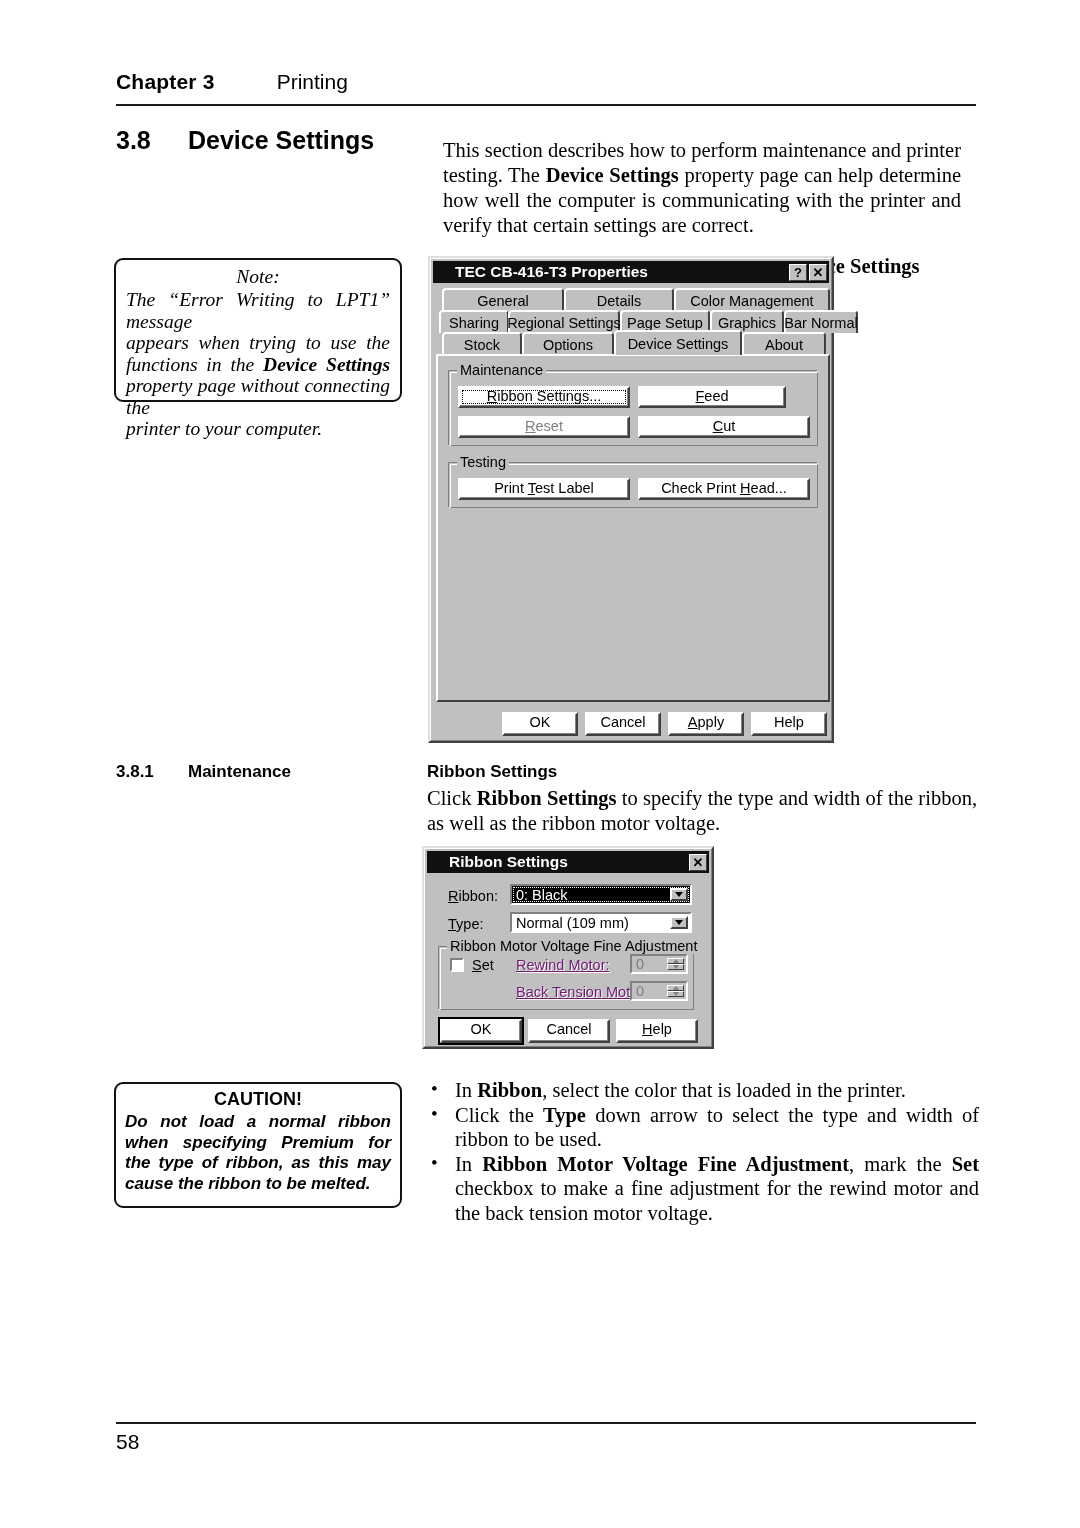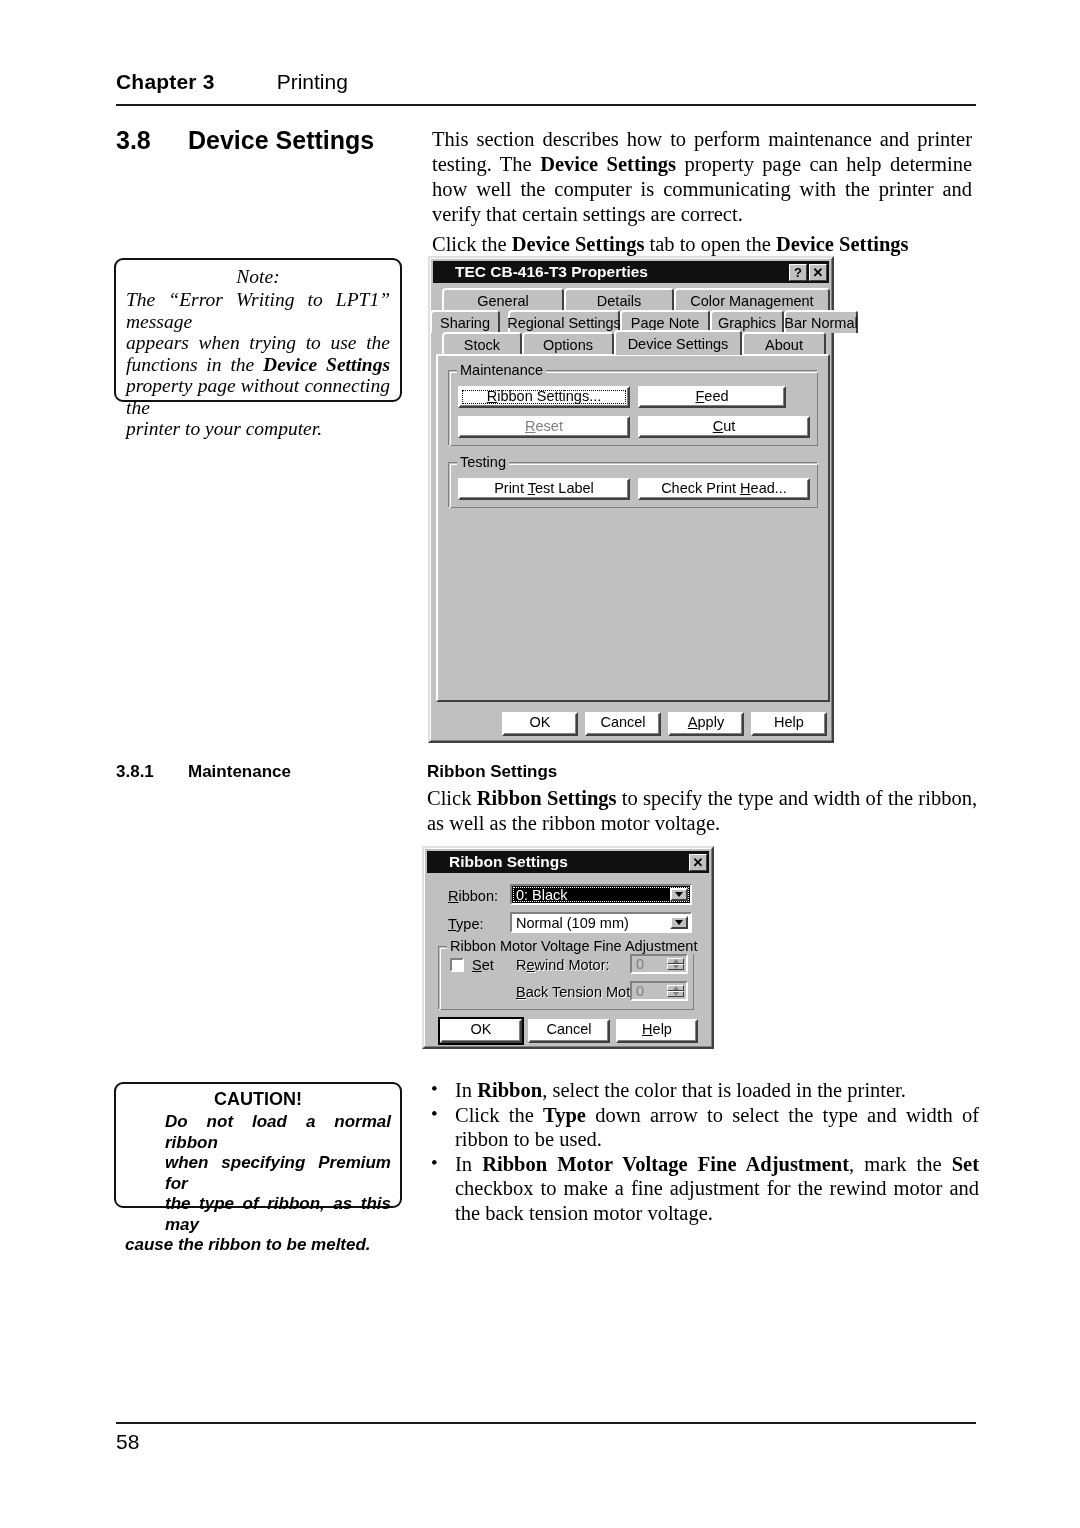--- a/index.html
+++ b/index.html
@@ -48,21 +48,21 @@
   #sec381-title { left:188px; top:762px; font-size:17px;
     font-family:"Liberation Sans", sans-serif; font-weight:bold; position:absolute;}
 
   
   .body-col {
     position:absolute; left:427px; width:550px;
     font-size:20.5px; line-height:25px;
     text-align:justify;
   }
   #intro { top:122px; }
-  #intro p { margin:5px; }
+  #intro p { margin:16px; }
   #intro p.tight { text-align:left; }
   b { font-weight:bold; }
 
   #ribbon-head {
     position:absolute; left:427px; top:762px;
     font-family:"Liberation Sans", sans-serif;
     font-weight:bold; font-size:17px;
   }
   #ribbon-para {
     position:absolute; left:427px; top:786px; width:550px;
@@ -105,21 +105,21 @@
   #caution-box { left:114px; top:1082px; width:288px; height:126px; padding:5px 9px 0 9px; }
   #caution-box .c-title {
     text-align:center; font-family:"Liberation Sans", sans-serif;
     font-weight:bold; font-size:18px; margin-bottom:2px;
   }
   #caution-box .c-body {
     font-family:"Liberation Sans", sans-serif;
     font-weight:bold; font-style:italic; font-size:17px; line-height:20.5px;
   }
   #caution-box .c-body .j {
-    display:block; text-align:justify; text-align-last:justify;margin-left:40px;
+    display:block; text-align:justify; text-align-last:justify;
   }
   #caution-box .c-body .l { display:block; }
 
   
   .win {
     position:absolute;
     background:#c0c0c0;
     border-top:2px solid #dfdfdf;
     border-left:2px solid #dfdfdf;
     border-right:2px solid #404040;
@@ -258,21 +258,21 @@
   .spin .tri-u { width:0;height:0;border-left:3px solid transparent;border-right:3px solid transparent;border-bottom:4px solid #808080; }
   .spin .tri-d { width:0;height:0;border-left:3px solid transparent;border-right:3px solid transparent;border-top:4px solid #808080; }
 
   .chk {
     position:absolute; width:14px; height:14px; box-sizing:border-box;
     background:#ffffff;
     border-top:2px solid #808080; border-left:2px solid #808080;
     border-right:2px solid #ffffff; border-bottom:2px solid #ffffff;
   }
   .lbl { position:absolute; font-size:14.5px; white-space:nowrap; }
-  .lbl.dim { color:#000000; text-shadow:1px 1px 0 #ffffff; }
+  .lbl.dim { color:#701a75; text-shadow:1px 1px 0 #ffffff;text-decoration:underline; }
 </style>
 </head>
 <body>
 
 <div class="page">
 
   <div class="header">
     <span class="chap">Chapter 3</span><span class="sect">Printing</span>
   </div>
   <div class="rule-top"></div>
@@ -305,23 +305,23 @@
       <span class="tbtn">?</span>
       <span class="tbtn">✕</span>
     </div>
 
     <div class="tabrow">
 
       <div class="tab" style="left:12px; top:30px; width:122px;">General</div>
       <div class="tab" style="left:134px; top:30px; width:110px;">Details</div>
       <div class="tab" style="left:244px; top:30px; width:156px;">Color Management</div>
 
-      <div class="tab" style="left:0; top:52px; width:70px;">Sharing</div>
+      <div class="tab" style="left:9px; top:52px; width:70px;">Sharing</div>
       <div class="tab" style="left:78px; top:52px; width:112px;">Regional Settings</div>
-      <div class="tab" style="left:190px; top:52px; width:90px;">Page Note</div>
+      <div class="tab" style="left:190px; top:52px; width:90px;">Page Setup</div>
       <div class="tab" style="left:280px; top:52px; width:74px;">Graphics</div>
       <div class="tab" style="left:354px; top:52px; width:74px;">Bar Normal</div>
 
       <div class="tab" style="left:12px; top:74px; width:80px;">Stock</div>
       <div class="tab" style="left:92px; top:74px; width:92px;">Options</div>
       <div class="tab active" style="left:184px; top:72px; width:128px;">Device Settings</div>
       <div class="tab" style="left:312px; top:74px; width:84px;">About</div>
     </div>
 
     <div class="tabpane" style="left:6px; top:96px; width:394px; height:348px;">

